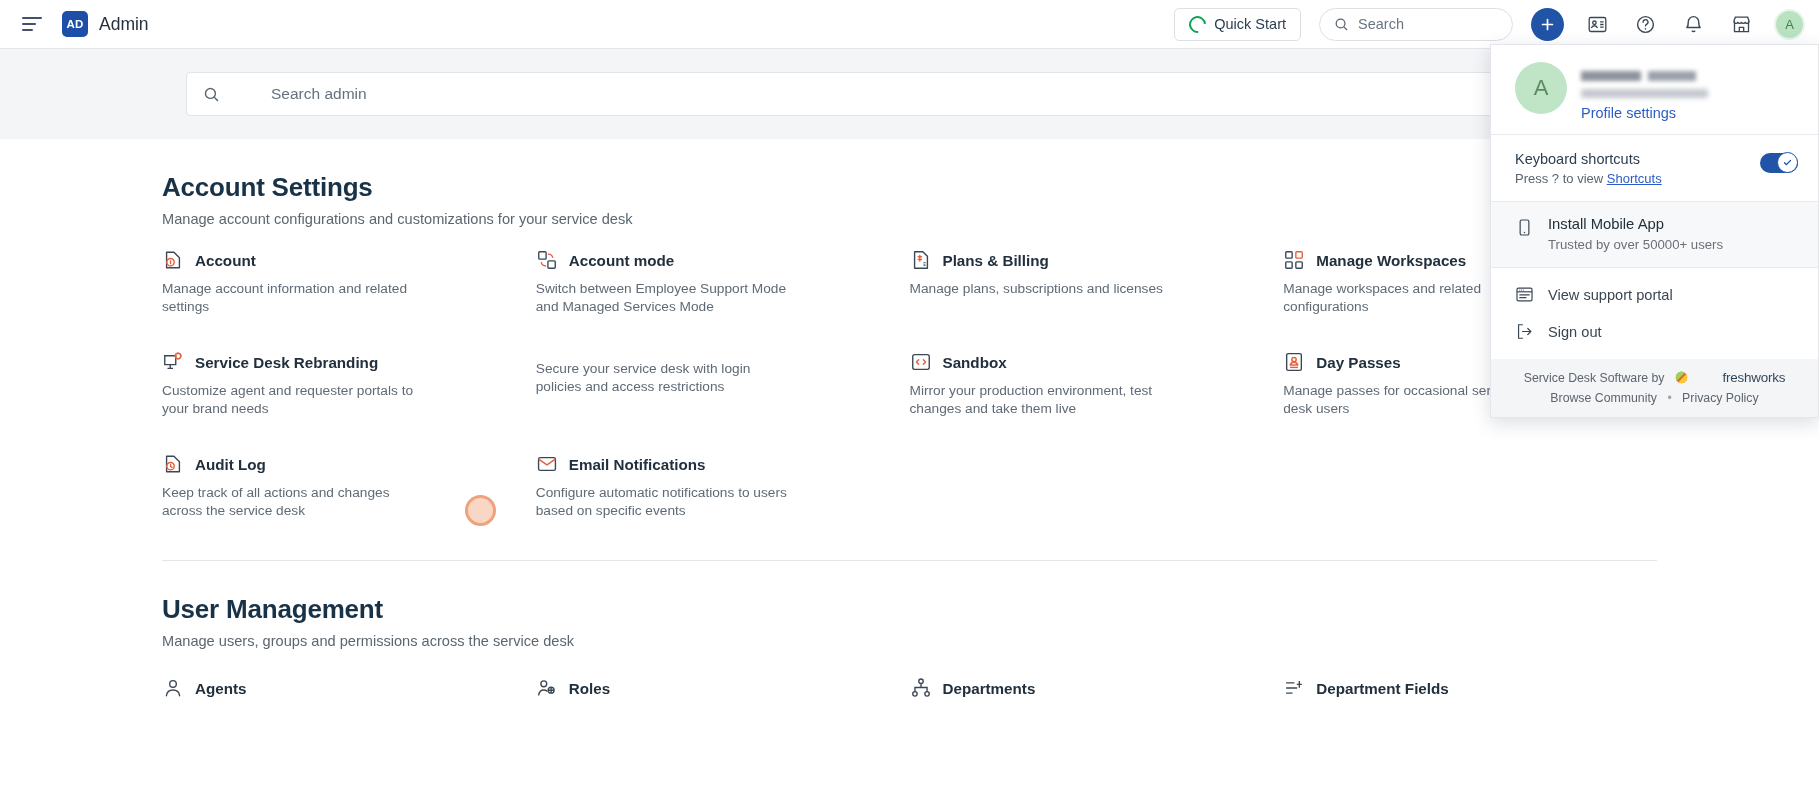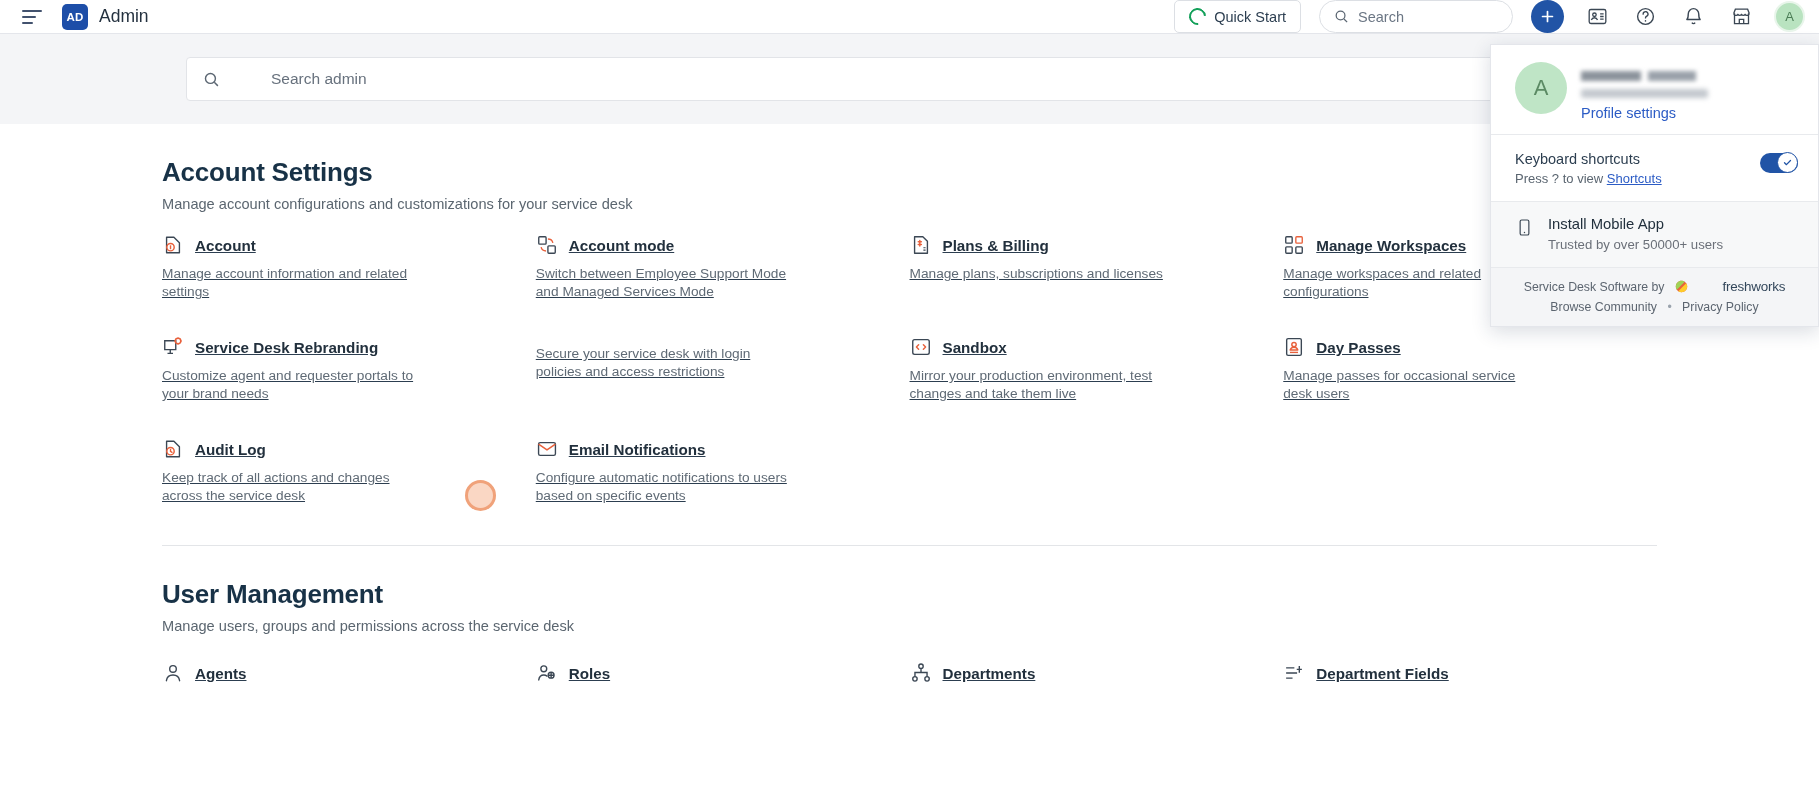--- a/index.html
+++ b/index.html
@@ -6,21 +6,21 @@
   html, body {
     width: 1819px; height: 788px;
     font-family: "Liberation Sans", sans-serif;
     background: #ffffff;
     overflow: hidden;
     color: #2c3e50;
   }
   
   .header {
     position: relative;
-    height: 34px;
+    height: 49px;
     background: #ffffff;
     border-bottom: 1px solid #e4e6eb;
     display: flex; align-items: center;
     padding: 0 14px 0 22px;
     z-index: 40;
   }
   .hamburger { width: 22px; height: 18px; display: flex; flex-direction: column;
     justify-content: center; gap: 4px; cursor: pointer; margin-right: 18px; }
   .hamburger i { display: block; height: 2px; background: #42526e; border-radius: 2px; }
   .hamburger i:nth-child(1) { width: 20px; }
@@ -135,21 +135,21 @@
     border: 1px solid #e2e4e8; border-radius: 4px;
     display: flex; align-items: center; gap: 11px; padding: 0 16px; cursor: text;
   }
   .search-admin .ph { font-size: 15.5px; color: #67717d; margin-left: 40px; }
 
   .section { padding: 0 162px; }
   .sec-title { font-size: 26px; color: #183247; font-weight: bold; margin-top: 33px; letter-spacing: -.2px; }
   .sec-sub { font-size: 14.6px; color: #5b6670; margin-top: 8px; }
 
   .grid { display: grid; grid-template-columns: repeat(4, 1fr); column-gap: 0; row-gap: 0; margin-top: 22px; }
-  .card { padding-right: 40px; margin-bottom: 35px; cursor: pointer; text-decoration: underline; }
+  .card { padding-right: 40px; margin-bottom: 35px; cursor: pointer; }
   .card-head { display: flex; align-items: center; gap: 11px; }
   .card-ico { width: 22px; height: 22px; flex: 0 0 auto; position: relative; }
   .card-title { font-size: 15.2px; color: #22303d; font-weight: bold; }
   .card-desc { font-size: 13.7px; color: #5f6a75; line-height: 1.32; margin-top: 9px; max-width: 262px; }
 
   .divider { height: 1px; background: #e3e5e8; margin: 5px 162px 0; }
 
   .cursor-ring {
     position: absolute; width: 31px; height: 31px; border-radius: 50%;
     border: 3px solid #f0a27a; background: rgba(245,166,125,.45);
@@ -262,20 +262,40 @@
         <circle cx="12" cy="18.3" r=".9" fill="#3b4754" stroke="none"></circle>
       </svg>
       <div class="txt">
         <div class="m1">Install Mobile App</div>
         <div class="m2">Trusted by over 50000+ users</div>
       </div>
     </div>
 
     <div class="dd-sep"></div>
 
+    <div style="padding:8px 0 9px;">
+      <div class="dd-item">
+        <svg width="19" height="19" viewBox="0 0 24 24" fill="none" stroke="#3b4754" stroke-width="1.5">
+          <rect x="2.5" y="4" width="19" height="16" rx="1.8"></rect>
+          <path d="M2.5 8.6h19"></path>
+          <circle cx="6" cy="6.3" r=".7" fill="#3b4754" stroke="none"></circle>
+          <circle cx="8.3" cy="6.3" r=".7" fill="#3b4754" stroke="none"></circle>
+          <circle cx="10.6" cy="6.3" r=".7" fill="#3b4754" stroke="none"></circle>
+          <path d="M5.5 12.5h13M5.5 16h9"></path>
+        </svg>
+        <span>View support portal</span>
+      </div>
+      <div class="dd-item">
+        <svg width="19" height="19" viewBox="0 0 24 24" fill="none" stroke="#3b4754" stroke-width="1.5">
+          <path d="M10 3.5H4.5v17H10"></path>
+          <path d="M9.5 12h10.5M16.2 8.2L20 12l-3.8 3.8" stroke-linecap="round" stroke-linejoin="round"></path>
+        </svg>
+        <span>Sign out</span>
+      </div>
+    </div>
 
     <div class="dd-footer">
       <div class="f1">
         <span>Service Desk Software by</span>
         <svg class="fw-logo" viewBox="0 0 24 24">
           <path d="M12 1.5C6.2 1.5 1.5 6.2 1.5 12S6.2 22.5 12 22.5 22.5 17.8 22.5 12 17.8 1.5 12 1.5z" fill="#e8613c"></path>
           <path d="M12 1.5C6.2 1.5 1.5 6.2 1.5 12c0 2.2.7 4.3 1.9 6L17.9 3.4A10.4 10.4 0 0012 1.5z" fill="#9fd356"></path>
           <path d="M22.5 12c0-2.2-.7-4.3-1.9-6L6 20.6c1.7 1.2 3.8 1.9 6 1.9 5.8 0 10.5-4.7 10.5-10.5z" fill="#ffcb2b"></path>
         </svg>
         <span class="fw-name">freshworks</span>

